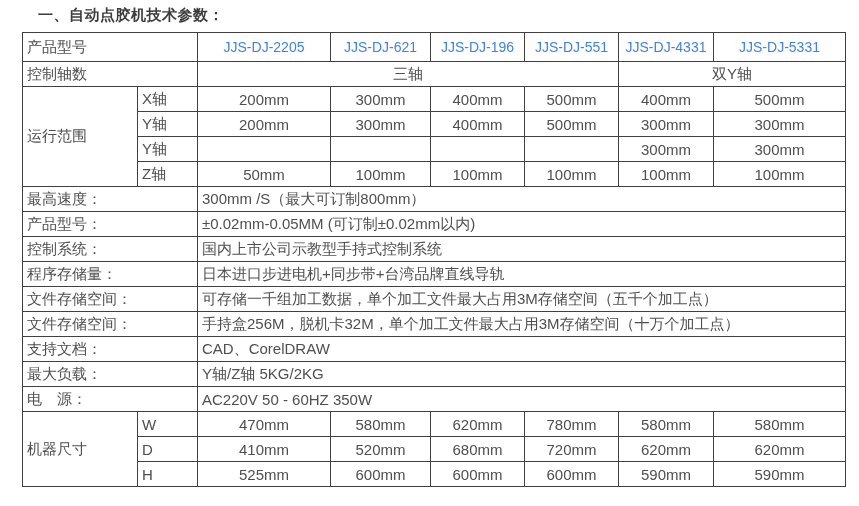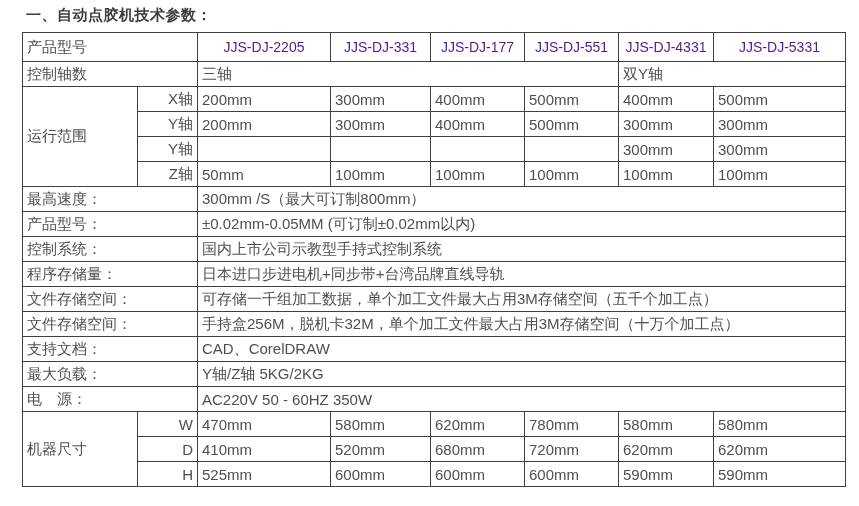--- a/index.html
+++ b/index.html
@@ -12,21 +12,21 @@
     width: 859px;
     height: 506px;
     background: #ffffff;
     box-sizing: border-box;
     padding: 6px 0 0 22px;
   }
   .title {
     font-size: 15px;
     font-weight: bold;
     color: #3c3c3c;
-    margin: 0 0 7px 4px;
+    margin: 0 0 7px 16px;
     letter-spacing: 0.5px;
   }
   table.spec {
     border-collapse: collapse;
     table-layout: fixed;
     width: 823px;
     color: #4f4f4f;
     font-size: 15px;
   }
   table.spec td {
@@ -35,25 +35,25 @@
     overflow: hidden;
     white-space: nowrap;
     vertical-align: middle;
     background: #ffffff;
   }
   tr.r { height: 25px; }
   tr.r-header { height: 29px; }
   td.hdr {
     text-align: center;
     font-size: 14px;
-    color: #4c1d95;
+    color: #3b82f6;
   }
   td.lbl { padding-left: 3px; }
-  td.sub { padding-left: 3px; text-align: right; }
-  td.val { padding-left: 5px; }
+  td.sub { padding-left: 3px; }
+  td.val { padding-left: 5px; text-align: center; }
   td.wide { padding-left: 5px; }
 </style>
 </head>
 <body>
 
 <div class="page">
   <div class="title">一、自动点胶机技术参数：</div>
 
   <table class="spec">
     <colgroup>
@@ -64,22 +64,22 @@
       <col style="width:94px">
         <col style="width:94px">
       <col style="width:95px">
         <col style="width:132px">
     </colgroup>
 
     <tbody>
         <tr class="r-header">
       <td colspan="2" class="lbl">产品型号</td>
       <td class="hdr">JJS-DJ-2205</td>
-      <td class="hdr">JJS-DJ-331</td>
-      <td class="hdr">JJS-DJ-177</td>
+      <td class="hdr">JJS-DJ-621</td>
+      <td class="hdr">JJS-DJ-196</td>
       <td class="hdr">JJS-DJ-551</td>
       <td class="hdr">JJS-DJ-4331</td>
       <td class="hdr">JJS-DJ-5331</td>
     </tr>
 
     <tr class="r">
       <td colspan="2" class="lbl">控制轴数</td>
       <td colspan="4" class="val">三轴</td>
       <td colspan="2" class="val">双Y轴</td>
     </tr>

